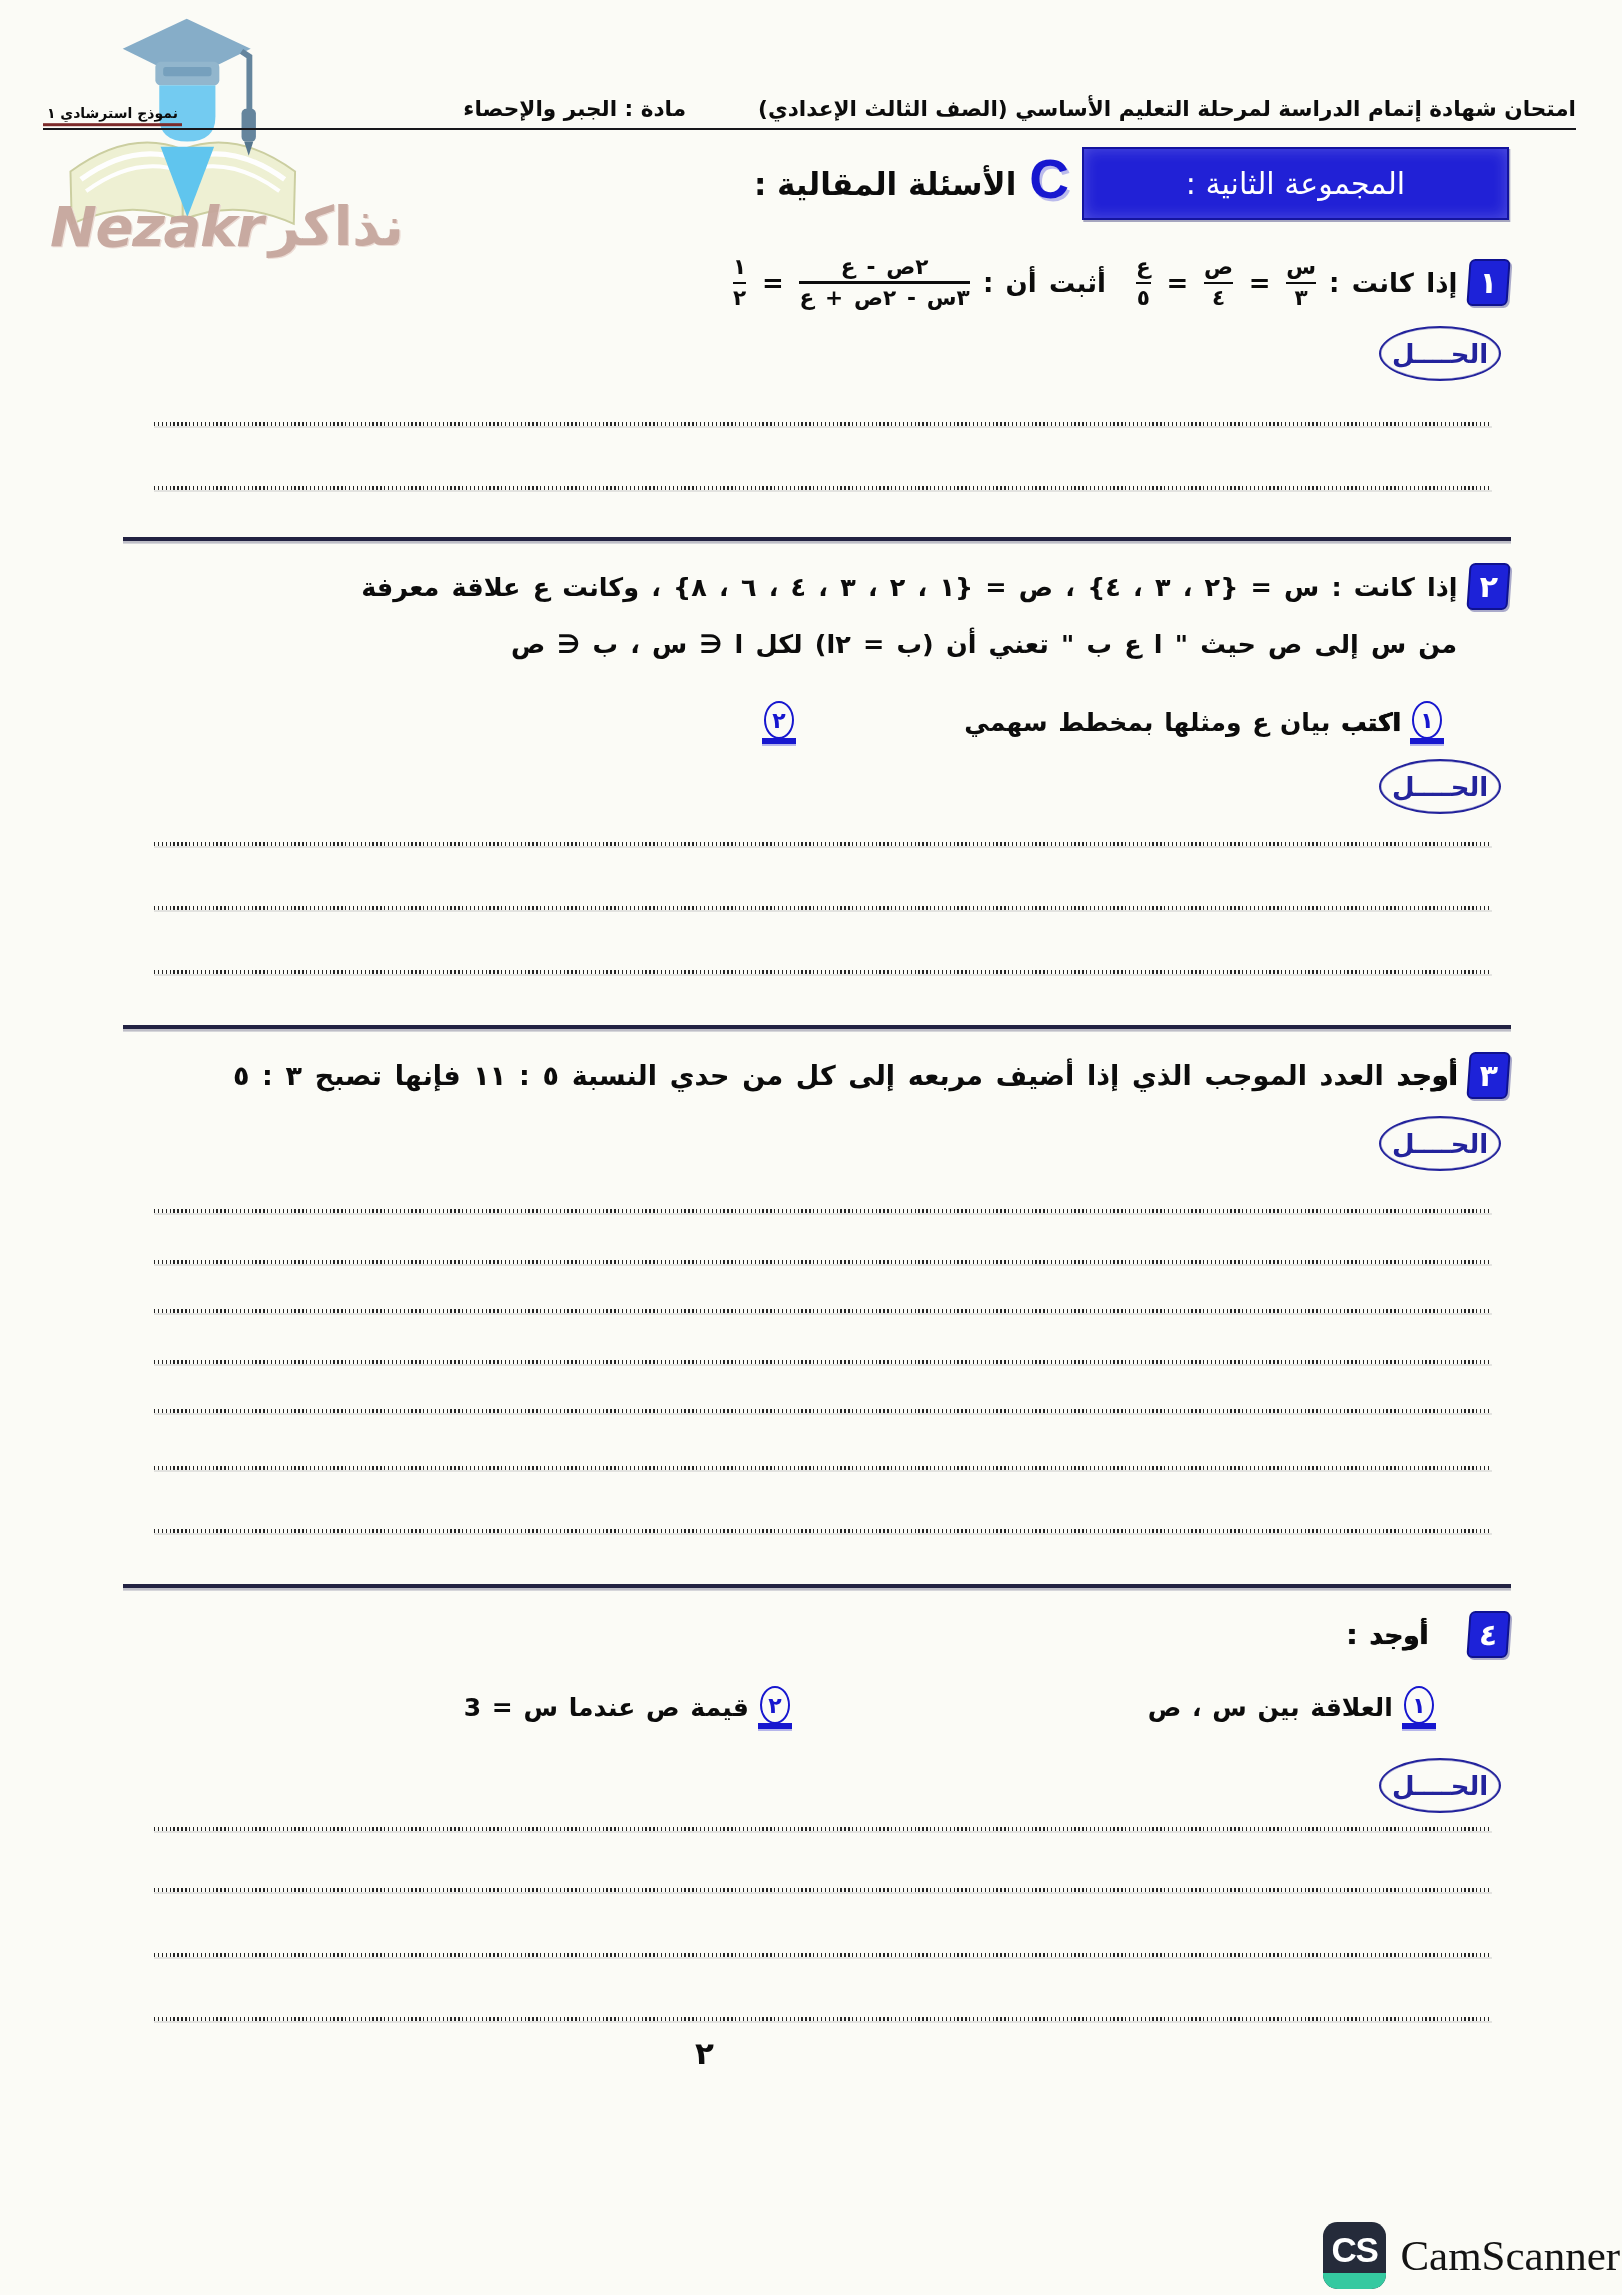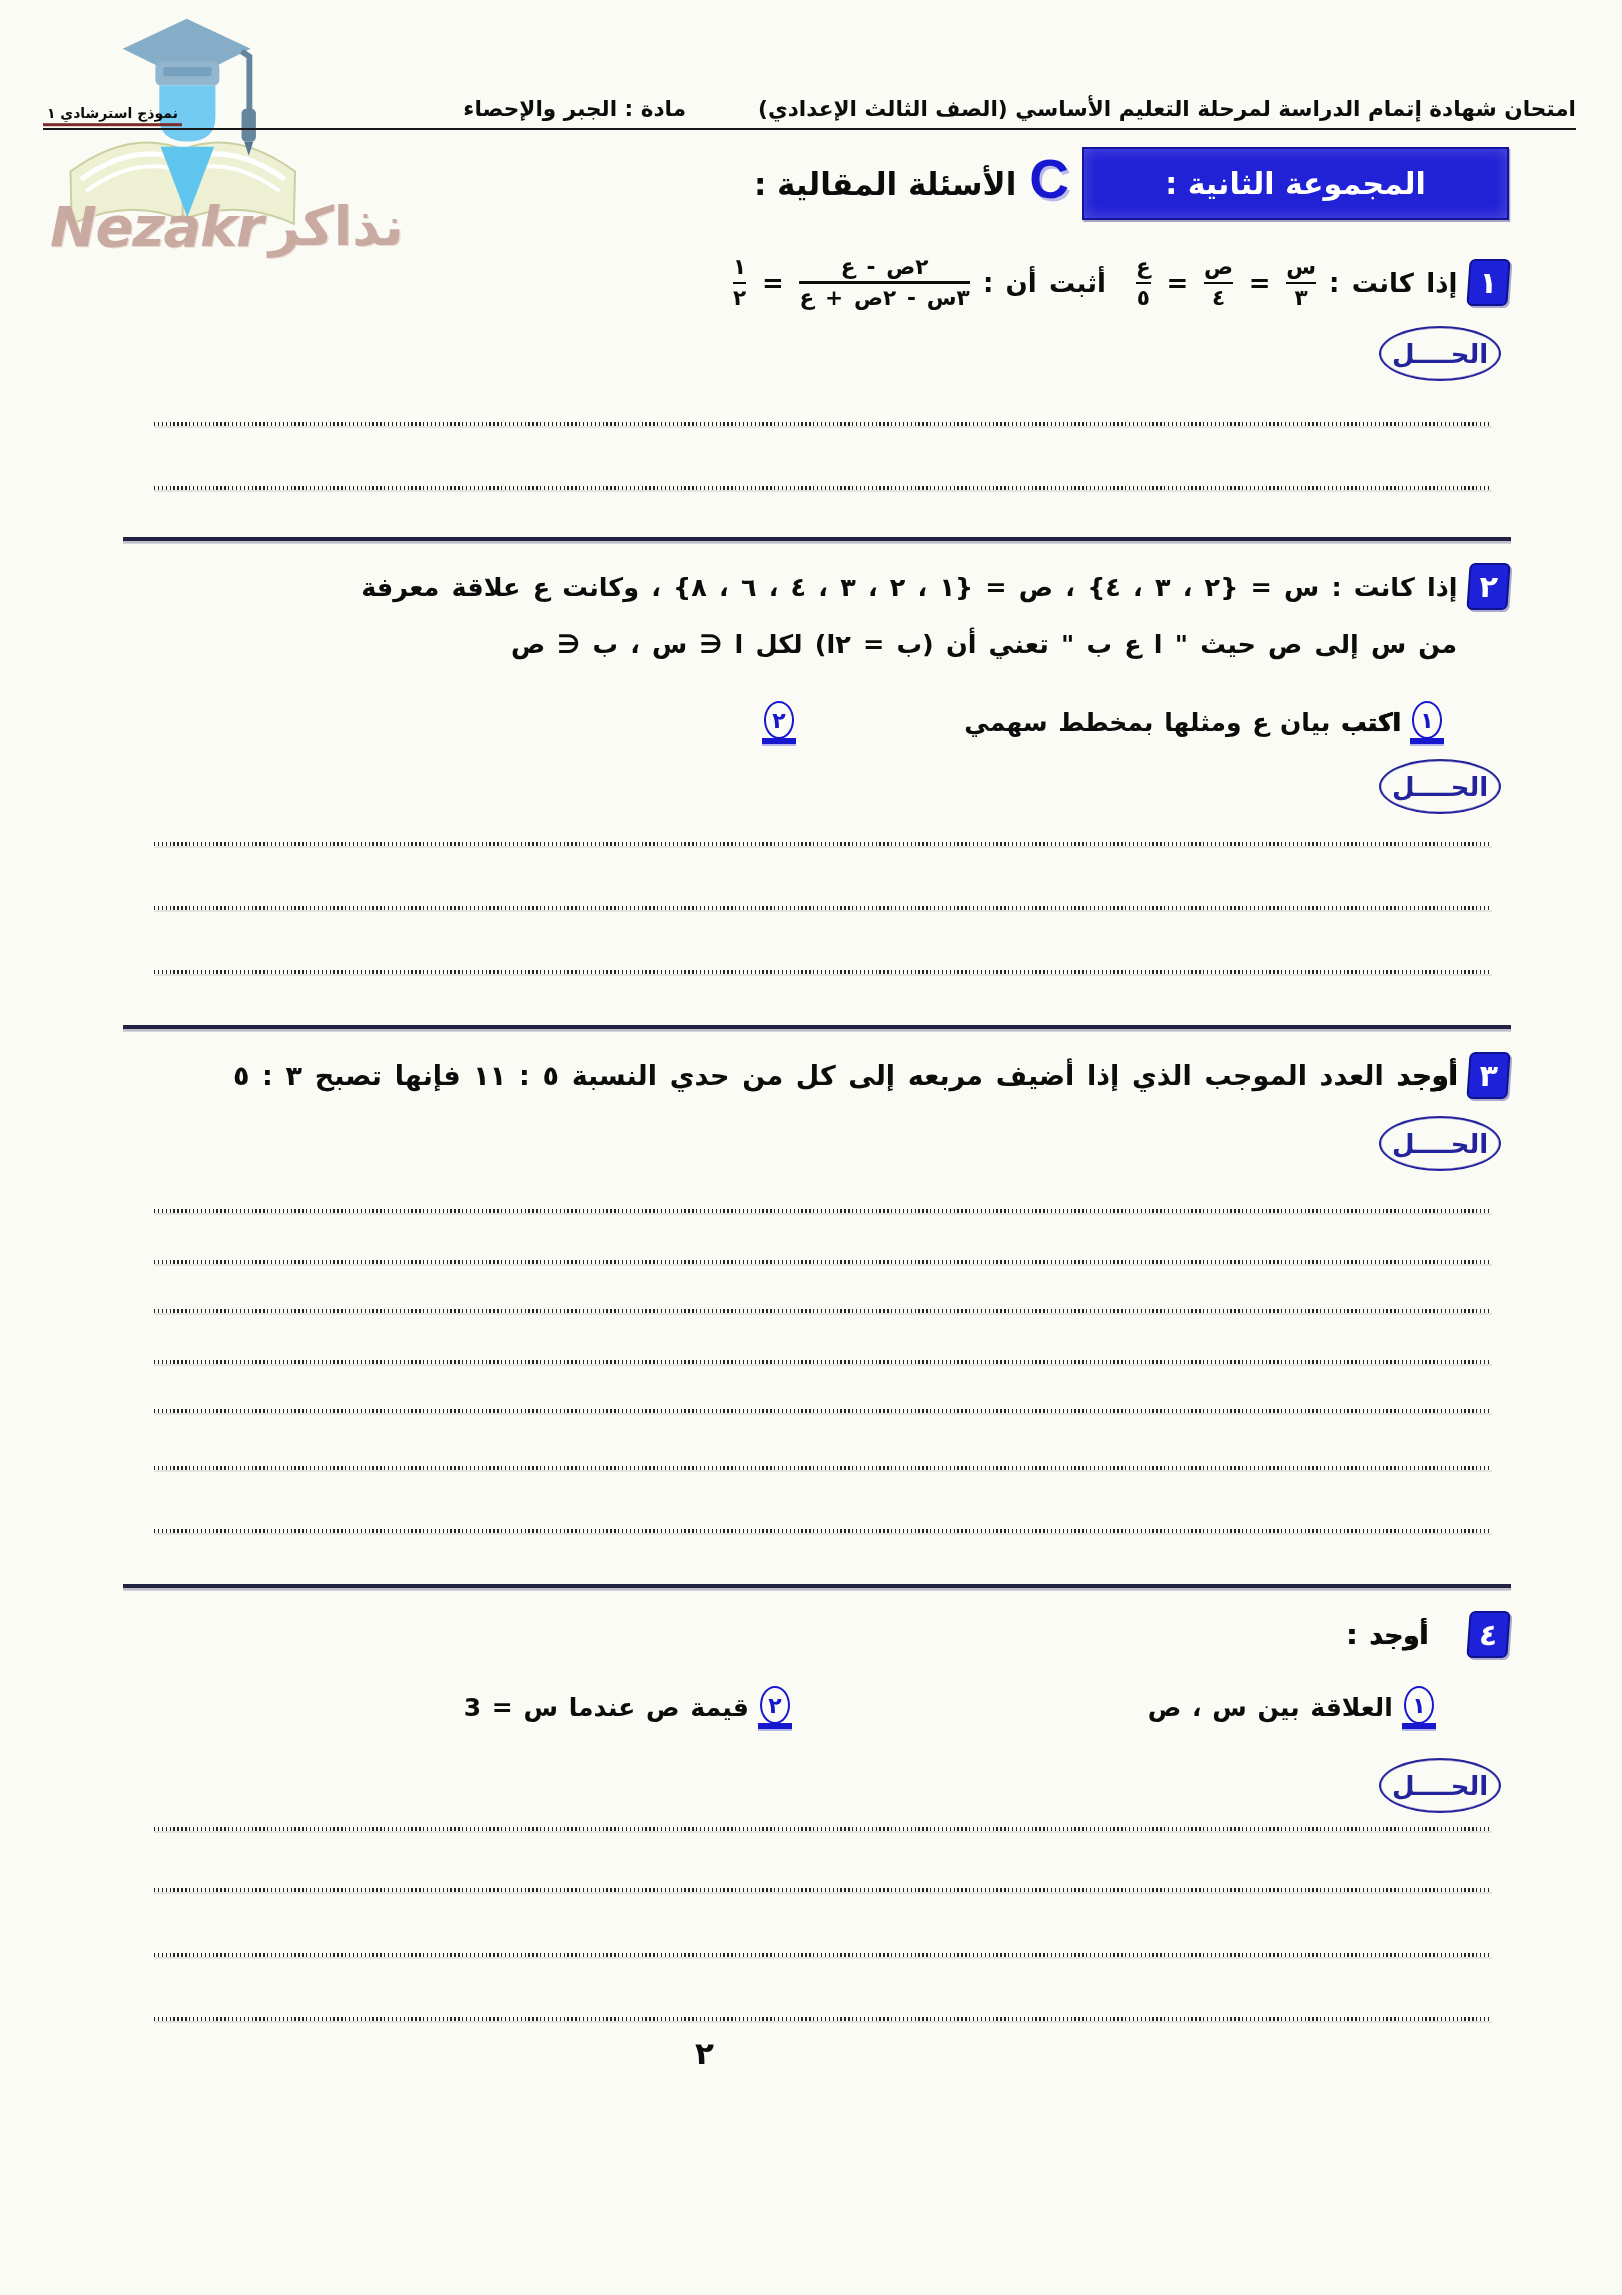--- a/index.html
+++ b/index.html
@@ -32,21 +32,21 @@
   .hdr .title   { font-size:21.6px; }
   .hdr .subject { font-size:21.6px; margin-right:72px; }
   .hdr .model   { font-size:14px; margin-right:auto; transform:translateY(5.2px);
                   border-bottom:3.3px solid #7c2a2a; padding:0 3.9px 2px; white-space:nowrap; }
 
   
   .sec { position:absolute; top:147px; right:113px; display:flex; direction:rtl; align-items:center; gap:13px; }
   .gbox {
     width:427px; height:73px; background:#2121d6; border:2px solid #14149e;
     display:flex; align-items:center; justify-content:center;
-    color:#fff; font-size:30px; font-weight:bold;
+    color:#fff; font-size:30px; font-weight:normal;
     box-shadow: inset 0 0 14.4px rgba(255,255,255,.22), 1.3px 2px 0 rgba(10,10,90,.35);
   }
   .cbul { font-size:55px; font-weight:bold; color:#1717cf; line-height:.9;
           text-shadow:2.6px 2.6px 0 rgba(23,23,207,.28); transform:translateY(-3.9px);
           font-family:"Liberation Sans",sans-serif; }
   .sectitle { font-size:31px; font-weight:bold; }
 
   
   .q-row { position:absolute; display:flex; direction:rtl; align-items:center; gap:10.5px;
            font-weight:bold; word-spacing:3.3px; }
@@ -262,15 +262,22 @@
     <span>الحــــل</span>
   </div>
 
   <div class="dots" style="top:1827px"></div>
   <div class="dots" style="top:1888px"></div>
   <div class="dots" style="top:1953px"></div>
   <div class="dots" style="top:2017px"></div>
 
   <div class="pageno">٢</div>
 
+  <div class="cams">
+    <div class="csicon">
+      <span class="cs">CS</span>
+      <span class="csteal"></span>
+    </div>
+    <span class="csname">CamScanner</span>
+  </div>
 
 </div>
 
 
 </body></html>

